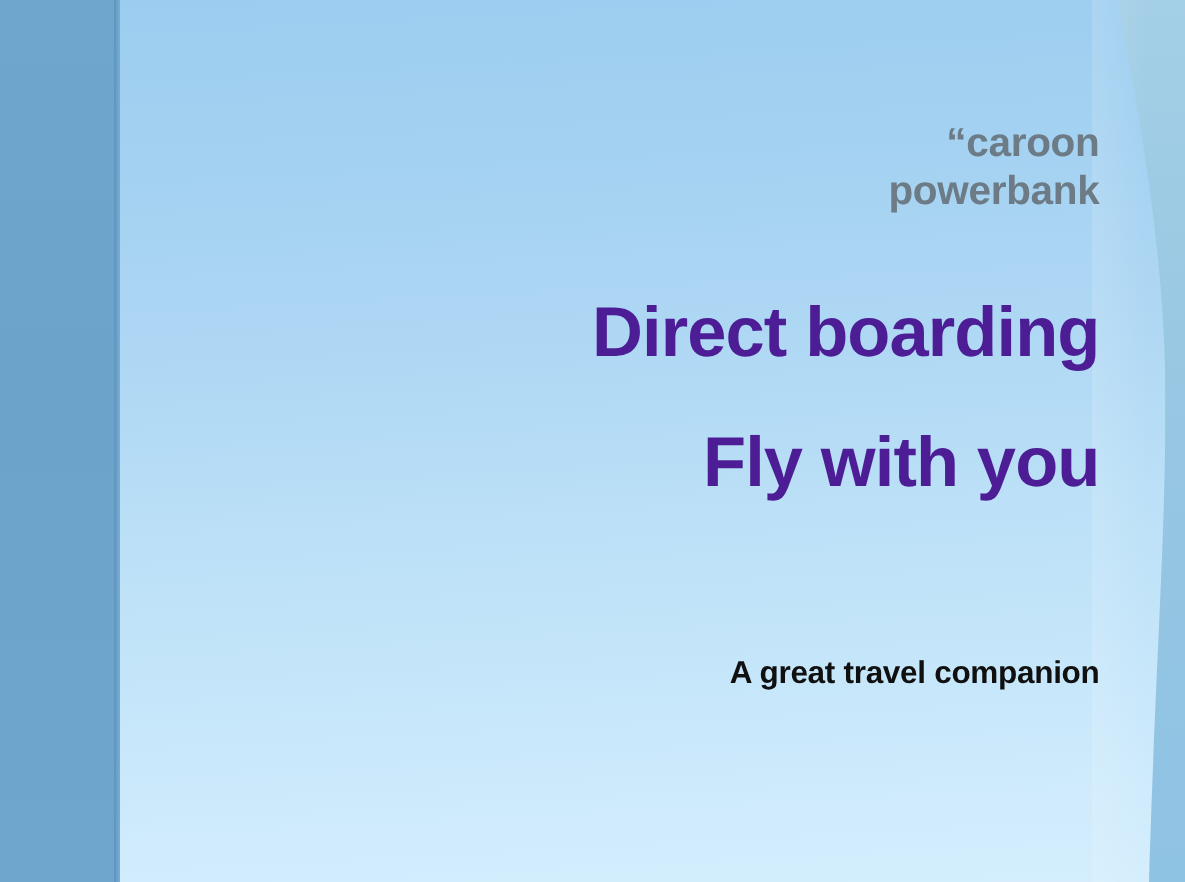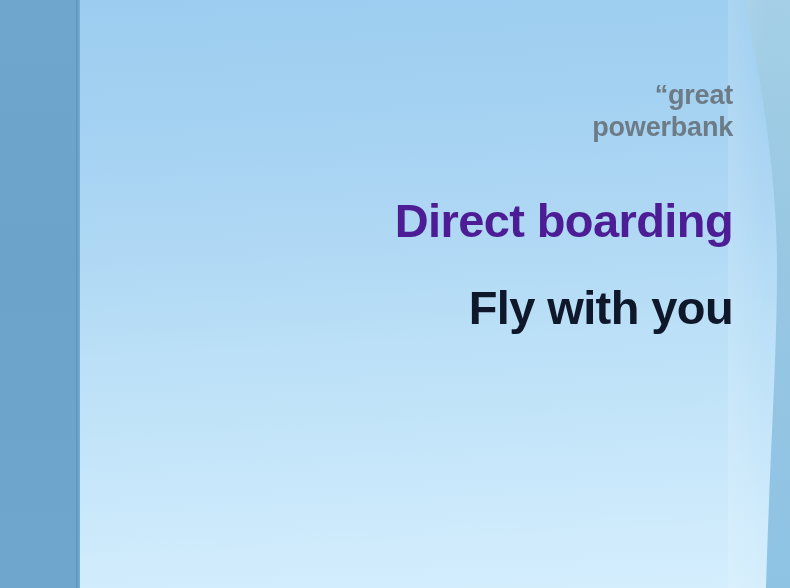--- a/index.html
+++ b/index.html
@@ -108,21 +108,21 @@
     font-size: 47px;
     font-weight: bold;
     letter-spacing: -0.6px;
     line-height: 1.05;
   }
 
   .headline-2 {
     position: absolute;
     right: 0;
     top: 283px;
-    color: #0f172a;
+    color: #4c1d95;
     font-size: 47px;
     font-weight: bold;
     letter-spacing: -0.6px;
     line-height: 1.05;
   }
 
   .subline {
     position: absolute;
     right: 0;
     top: 403px;
@@ -148,23 +148,24 @@
 <div class="banner">
 
   <div class="left-band"></div>
   <div class="right-band"></div>
   <div class="main-panel"></div>
   <div class="left-seam"></div>
   <div class="curve-sheen"></div>
 
   <div class="content">
 
-    <div class="logo">“great
+    <div class="logo">“caroon
 powerbank</div>
 
     <div class="headline-1">Direct boarding</div>
 
     <div class="headline-2">Fly with you</div>
 
 
+    <div class="tagline">A great travel companion</div>
 
   </div>
 </div>
 
 </body></html>

